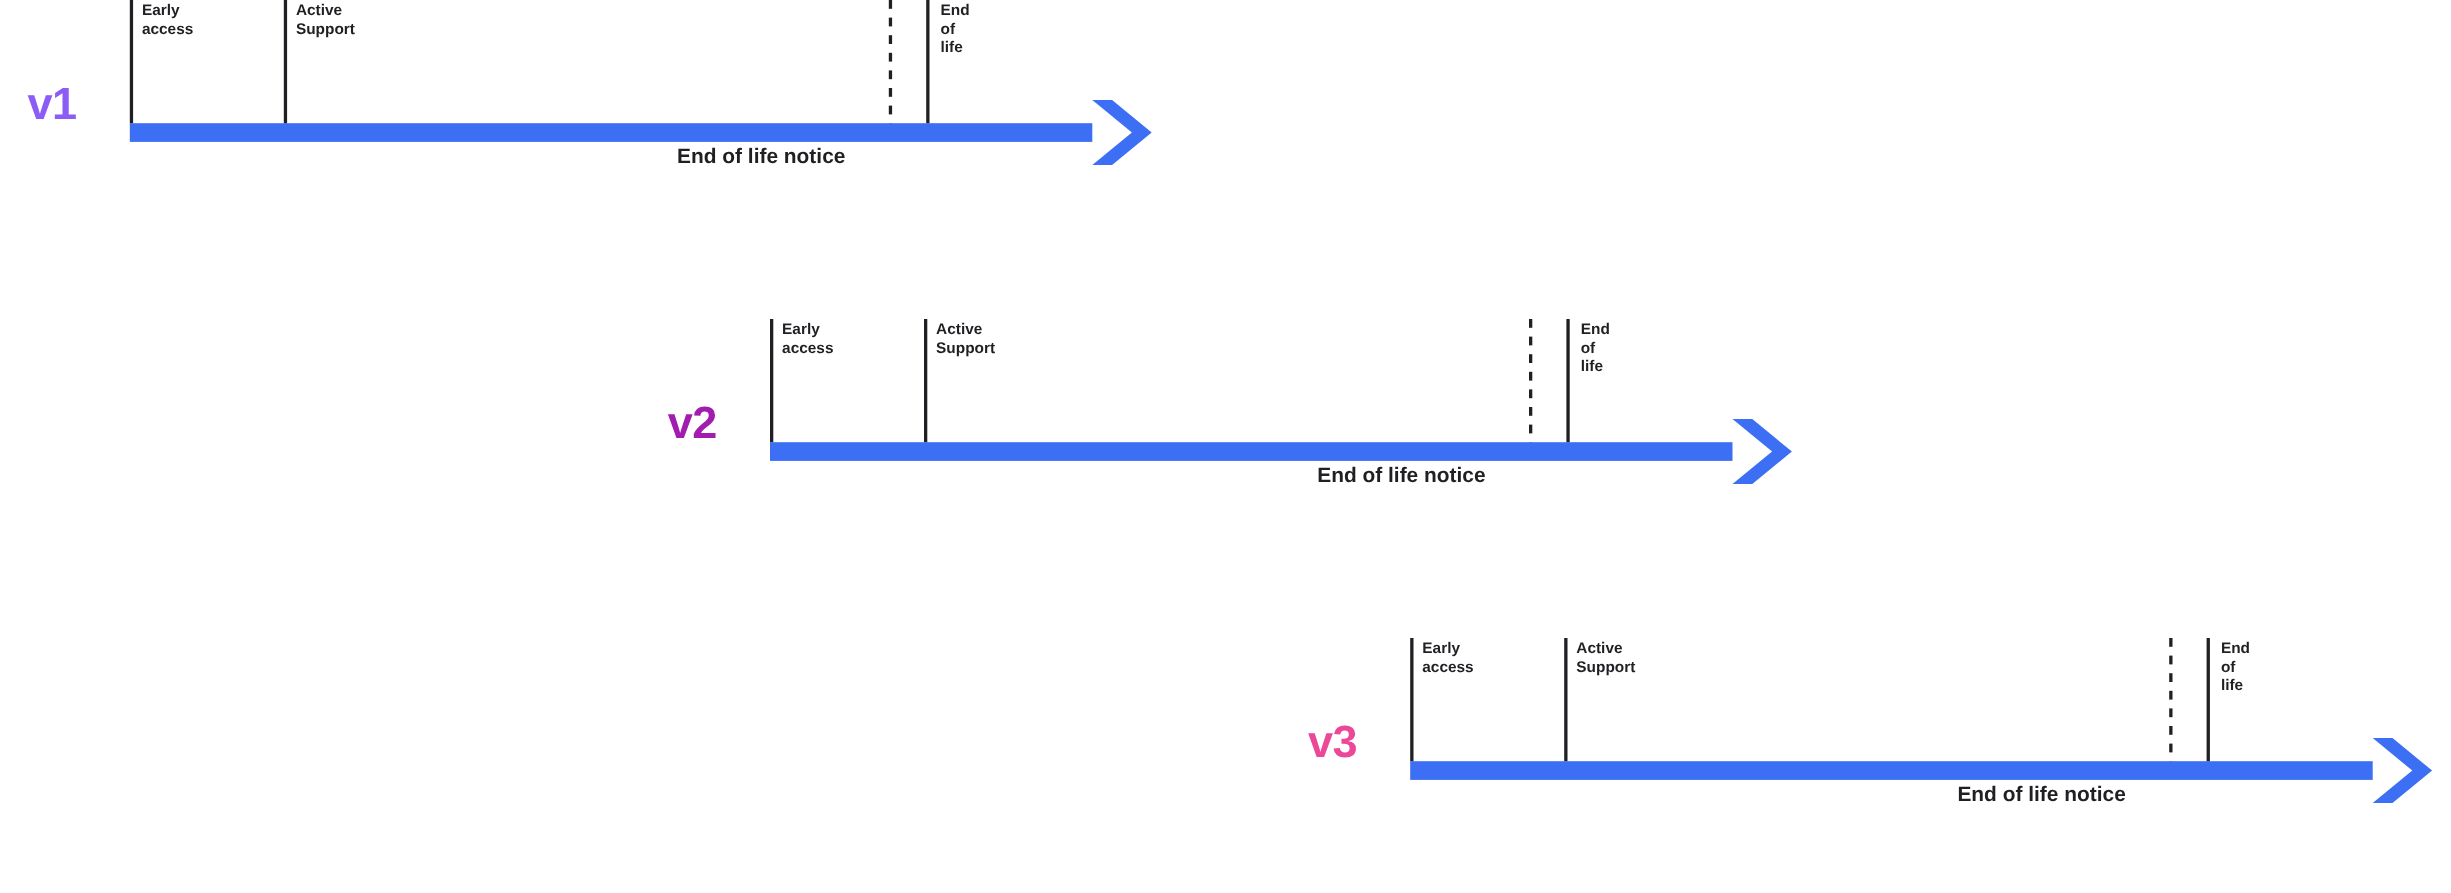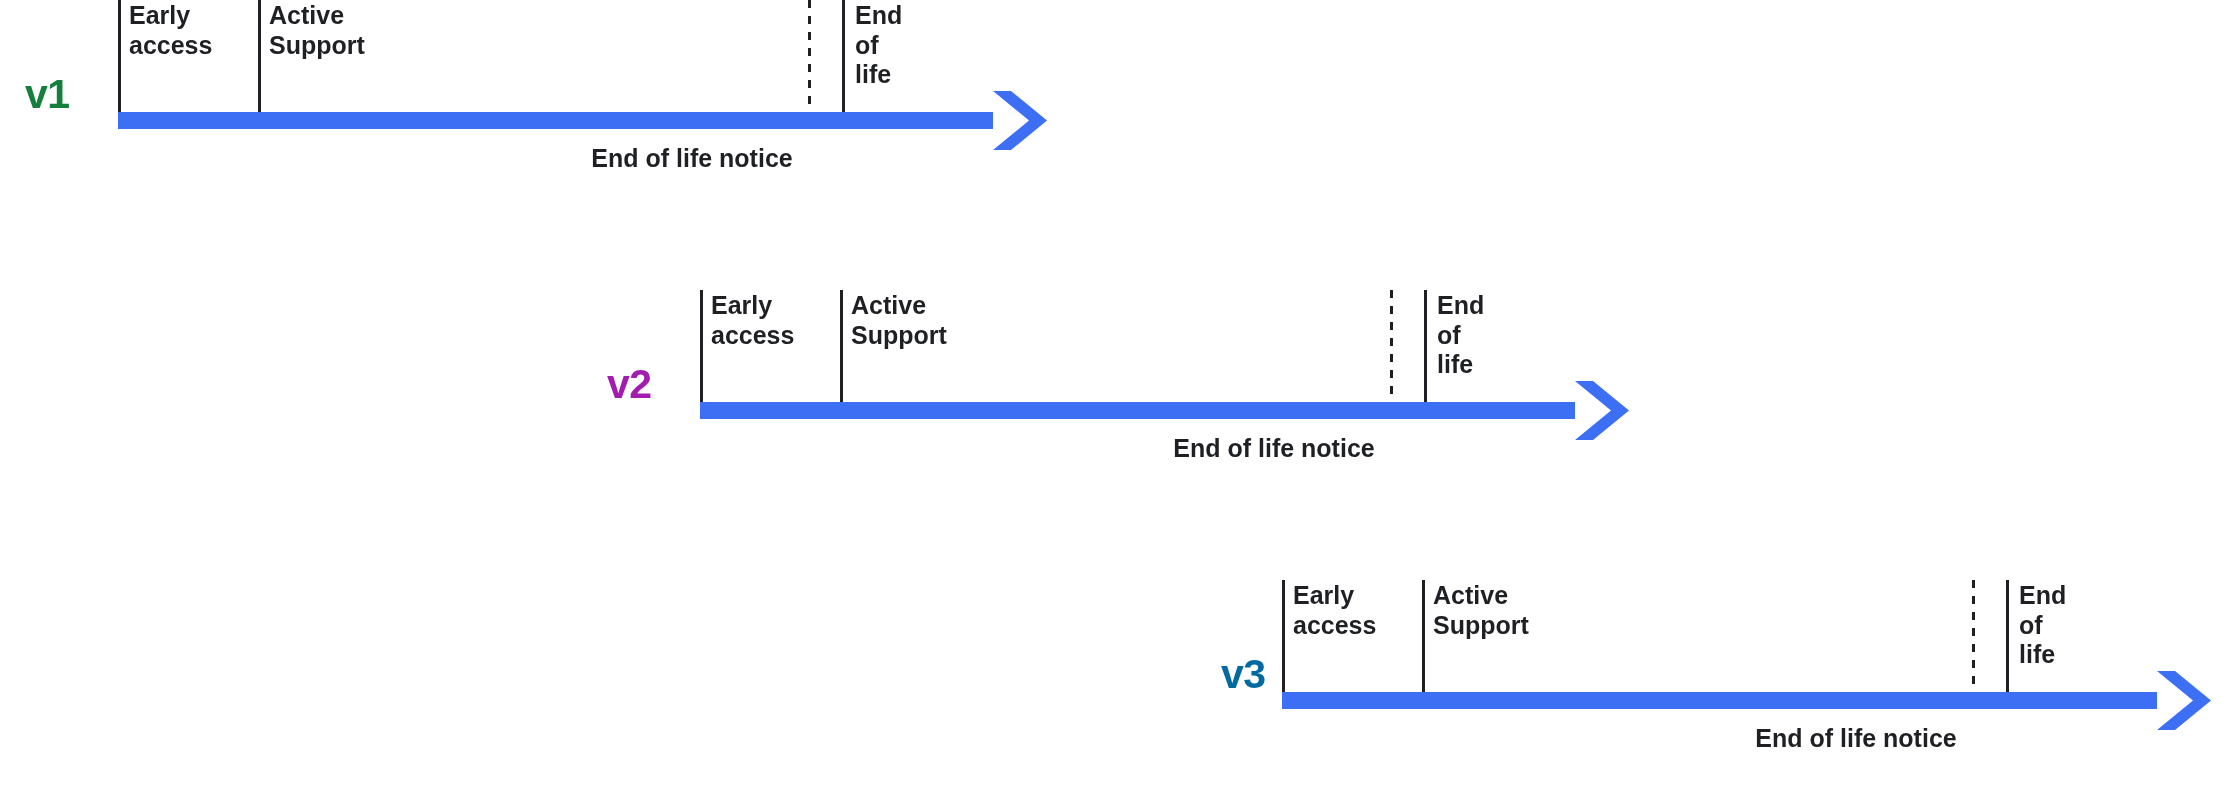--- a/index.html
+++ b/index.html
@@ -85,46 +85,46 @@
       transparent 16px
     );
     background-size: 3px 16px;
     background-repeat: repeat-y;
   }
 
   
   .phase-label {
     position: absolute;
     top: 1px;
-    font-size: 25px;
+    font-size: 14px;
     font-weight: bold;
     color: #1f2023;
     line-height: 1.18;
     white-space: pre-line;
     text-align: left;
   }
 
   
   .notice-label {
     position: absolute;
-    top: 144px;
-    font-size: 25px;
+    top: 132px;
+    font-size: 19px;
     font-weight: bold;
     color: #1f2023;
     line-height: 1.18;
     white-space: nowrap;
     text-align: center;
   }
 </style>
 </head>
 <body>
 
 <div id="canvas" style="background: rgb(255, 255, 255);">
     <div class="timeline-row" style="left: 25px; top: 0px;">
-      <div class="version-label" style="color: #15803d;">v1</div>
+      <div class="version-label" style="color: #8b5cf6;">v1</div>
       <div class="life-bar" style="left: 93px; width: 875px; background: rgb(61, 111, 245);"></div>
       <div class="life-arrow" style="left: 968px;">
         <svg width="70" height="64" viewBox="0 0 70 64" aria-hidden="true">
           <path d="M4 2 L40 31.5 L4 61 L22 61 L58 31.5 L22 2 Z" fill="#3d6ff5"></path>
         </svg>
       </div>
       <div class="phase-divider" style="left: 93px; background: rgb(31, 32, 35);"></div>
       <div class="phase-label" style="left: 104px; color: rgb(31, 32, 35);">Early
 access</div>
       <div class="phase-divider" style="left: 233px; background: rgb(31, 32, 35);"></div>
@@ -146,21 +146,21 @@
       <div class="phase-label" style="left: 104px; color: rgb(31, 32, 35);">Early
 access</div>
       <div class="phase-divider" style="left: 233px; background: rgb(31, 32, 35);"></div>
       <div class="phase-label" style="left: 244px; color: rgb(31, 32, 35);">Active Support</div>
       <div class="phase-divider dashed" style="left: 783px;"></div>
       <div class="phase-divider" style="left: 817px; background: rgb(31, 32, 35);"></div>
       <div class="phase-label" style="left: 830px; color: rgb(31, 32, 35);">End of life</div>
       <div class="notice-label" style="left: 517px; width: 300px; color: rgb(31, 32, 35);">End of life notice</div>
     </div>
     <div class="timeline-row" style="left: 1189px; top: 580px;">
-      <div class="version-label" style="color: #0369a1; margin-left: 32px;">v3</div>
+      <div class="version-label" style="color: #ec4899;">v3</div>
       <div class="life-bar" style="left: 93px; width: 875px; background: rgb(61, 111, 245);"></div>
       <div class="life-arrow" style="left: 968px;">
         <svg width="70" height="64" viewBox="0 0 70 64" aria-hidden="true">
           <path d="M4 2 L40 31.5 L4 61 L22 61 L58 31.5 L22 2 Z" fill="#3d6ff5"></path>
         </svg>
       </div>
       <div class="phase-divider" style="left: 93px; background: rgb(31, 32, 35);"></div>
       <div class="phase-label" style="left: 104px; color: rgb(31, 32, 35);">Early
 access</div>
       <div class="phase-divider" style="left: 233px; background: rgb(31, 32, 35);"></div>

